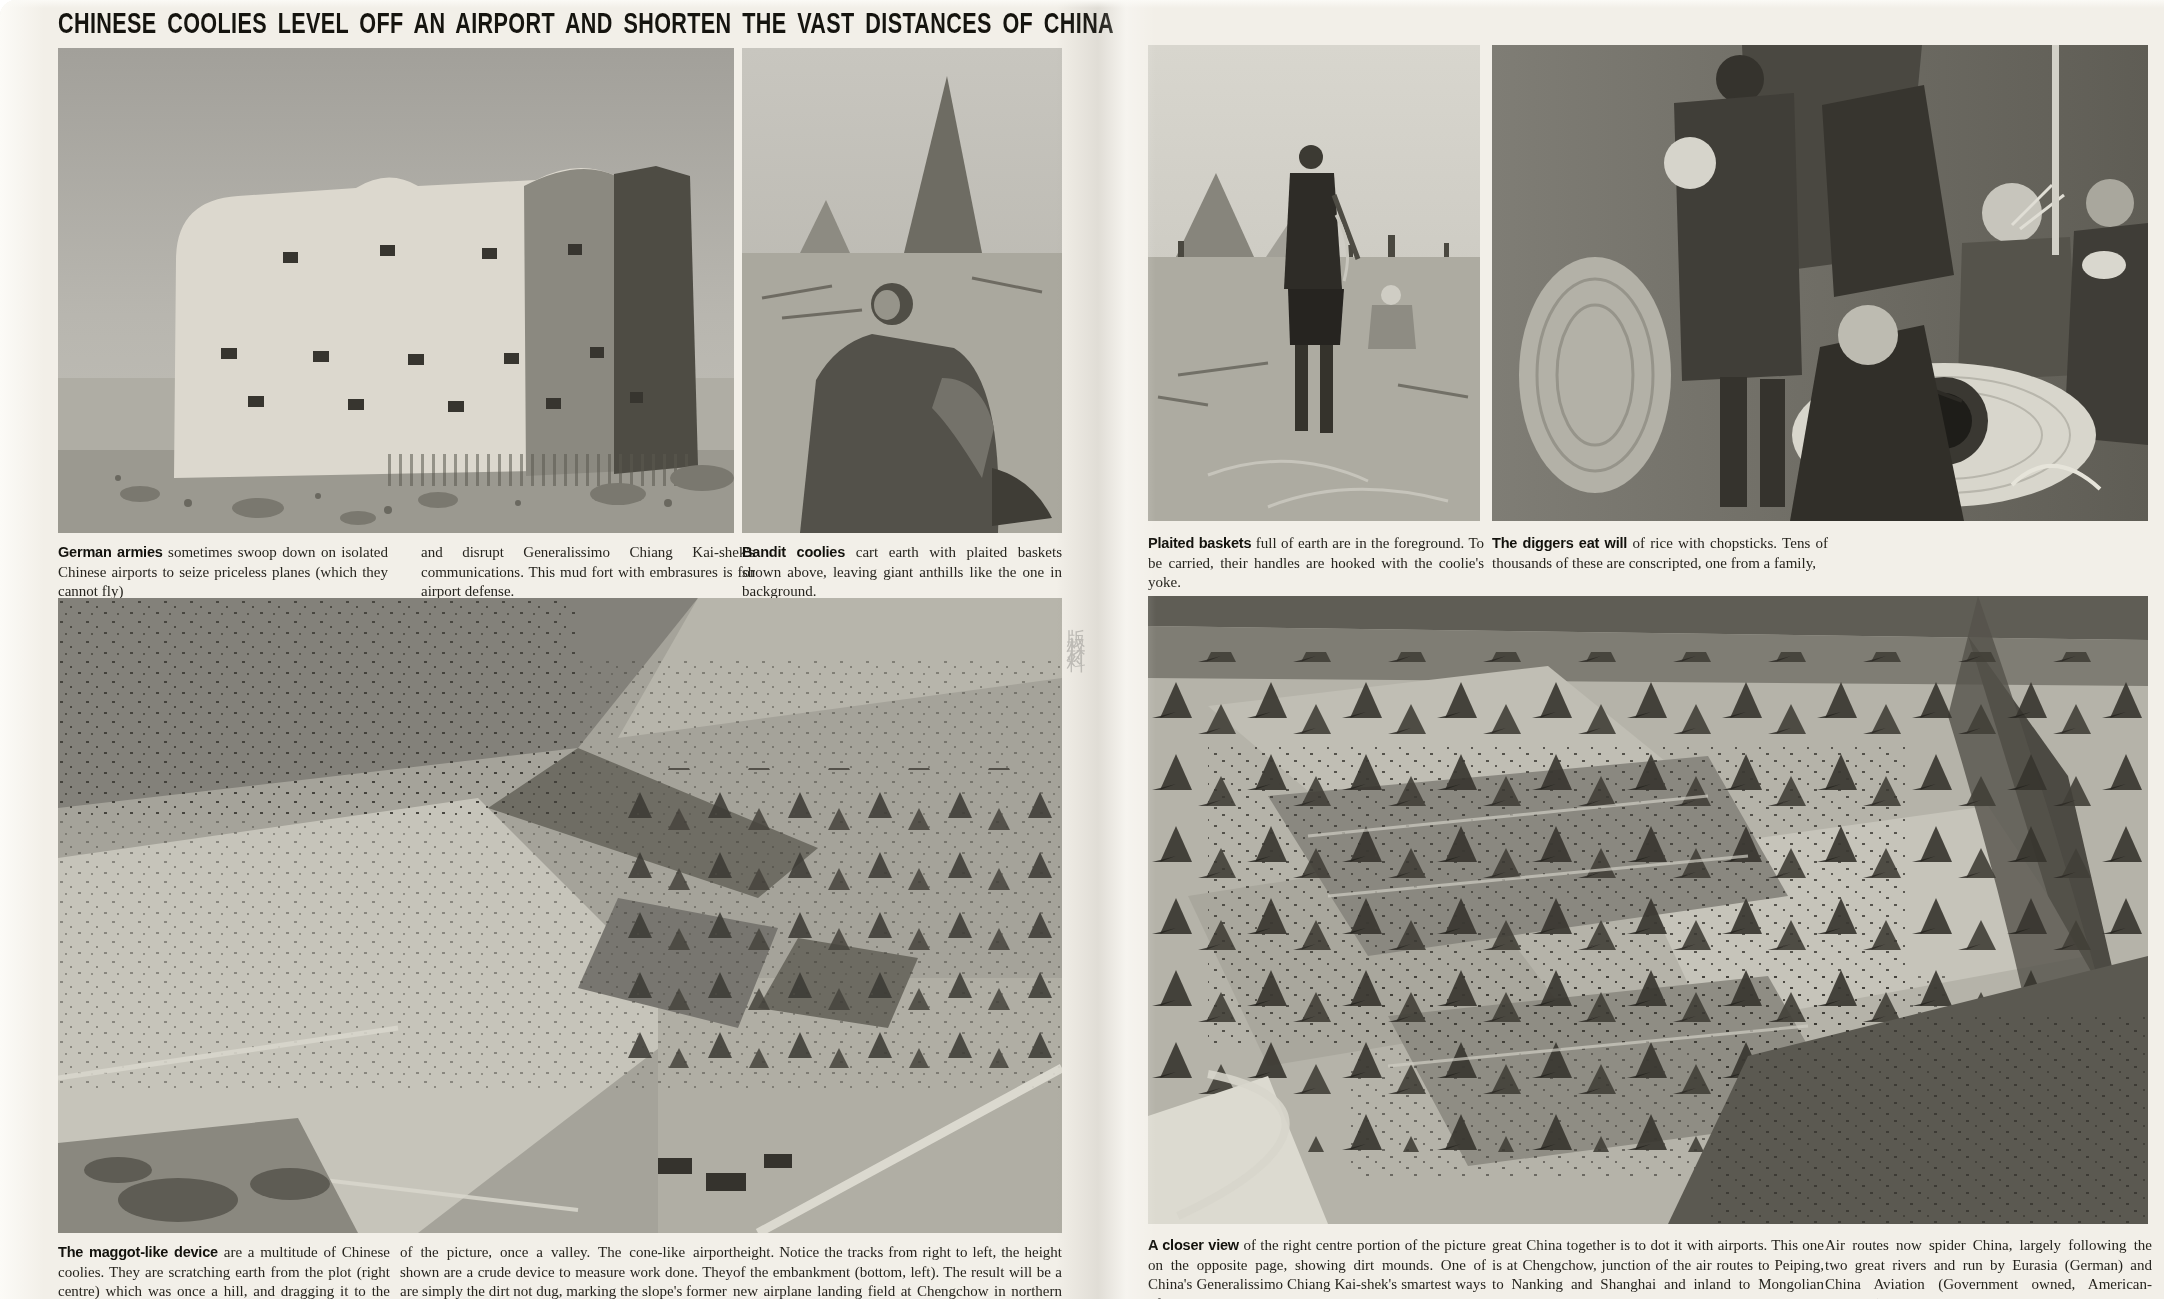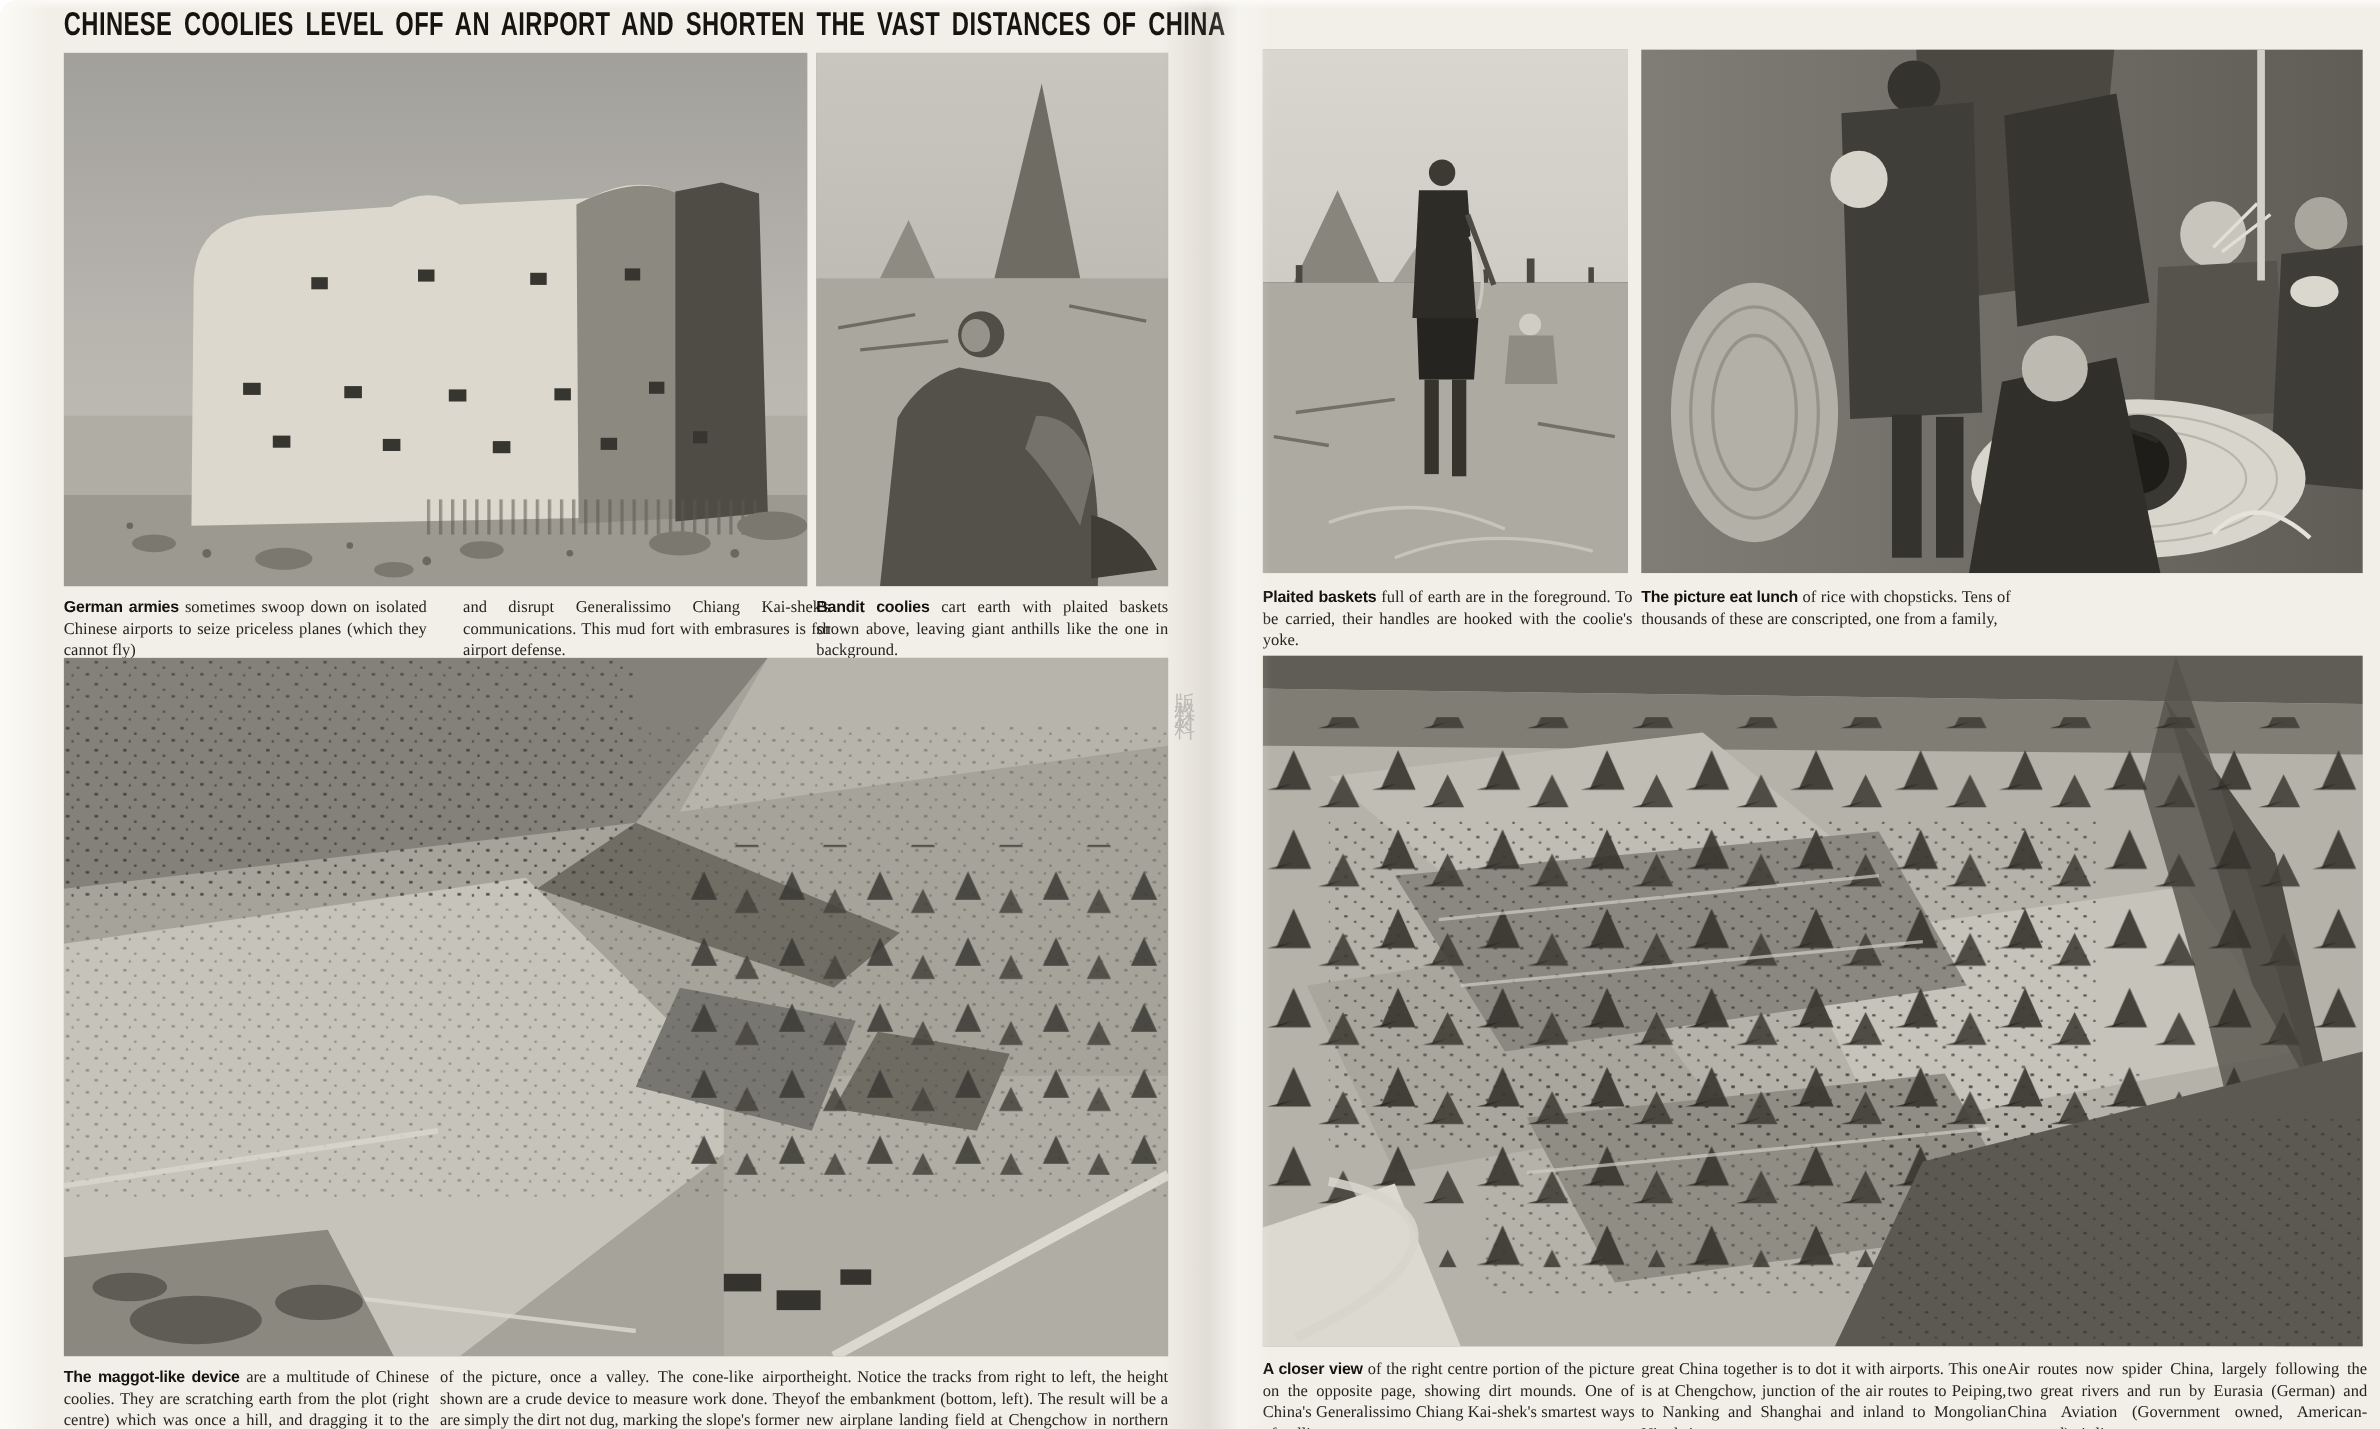--- a/index.html
+++ b/index.html
@@ -266,21 +266,21 @@
       <polygon points="328,302 432,280 472,476 298,476" fill="#312f29"></polygon>
       <circle cx="376" cy="290" r="30" fill="#bdbbb1"></circle>
       <path d="M520,440 Q560,400 608,444" stroke="#e6e4da" stroke-width="4" fill="none"></path>
     </svg>
   </div>
 
   <div class="cap" style="left:1148px;top:534px;width:336px">
     <span class="lead">Plaited baskets </span><span>full of earth are in the foreground. To be carried, their handles are hooked with the coolie's yoke.</span>
   </div>
   <div class="cap" style="left:1492px;top:534px;width:336px">
-    <span class="lead">The picture eat lunch </span><span>of rice with chopsticks.  Tens of thousands of these are conscripted, one from a family,</span>
+    <span class="lead">The diggers eat will </span><span>of rice with chopsticks.  Tens of thousands of these are conscripted, one from a family,</span>
   </div>
 
   <div class="photo" style="left:1148px;top:596px;width:1000px;height:628px">
     <svg viewBox="0 0 1000 628" preserveAspectRatio="none">
       <defs>
         <pattern id="ar-specks" width="24" height="18" patternUnits="userSpaceOnUse">
           <rect x="2" y="2" width="3" height="2" fill="#3a3832"></rect>
           <rect x="11" y="7" width="2" height="2" fill="#423f39"></rect>
           <rect x="18" y="13" width="3" height="2" fill="#3a3832"></rect>
         </pattern>

